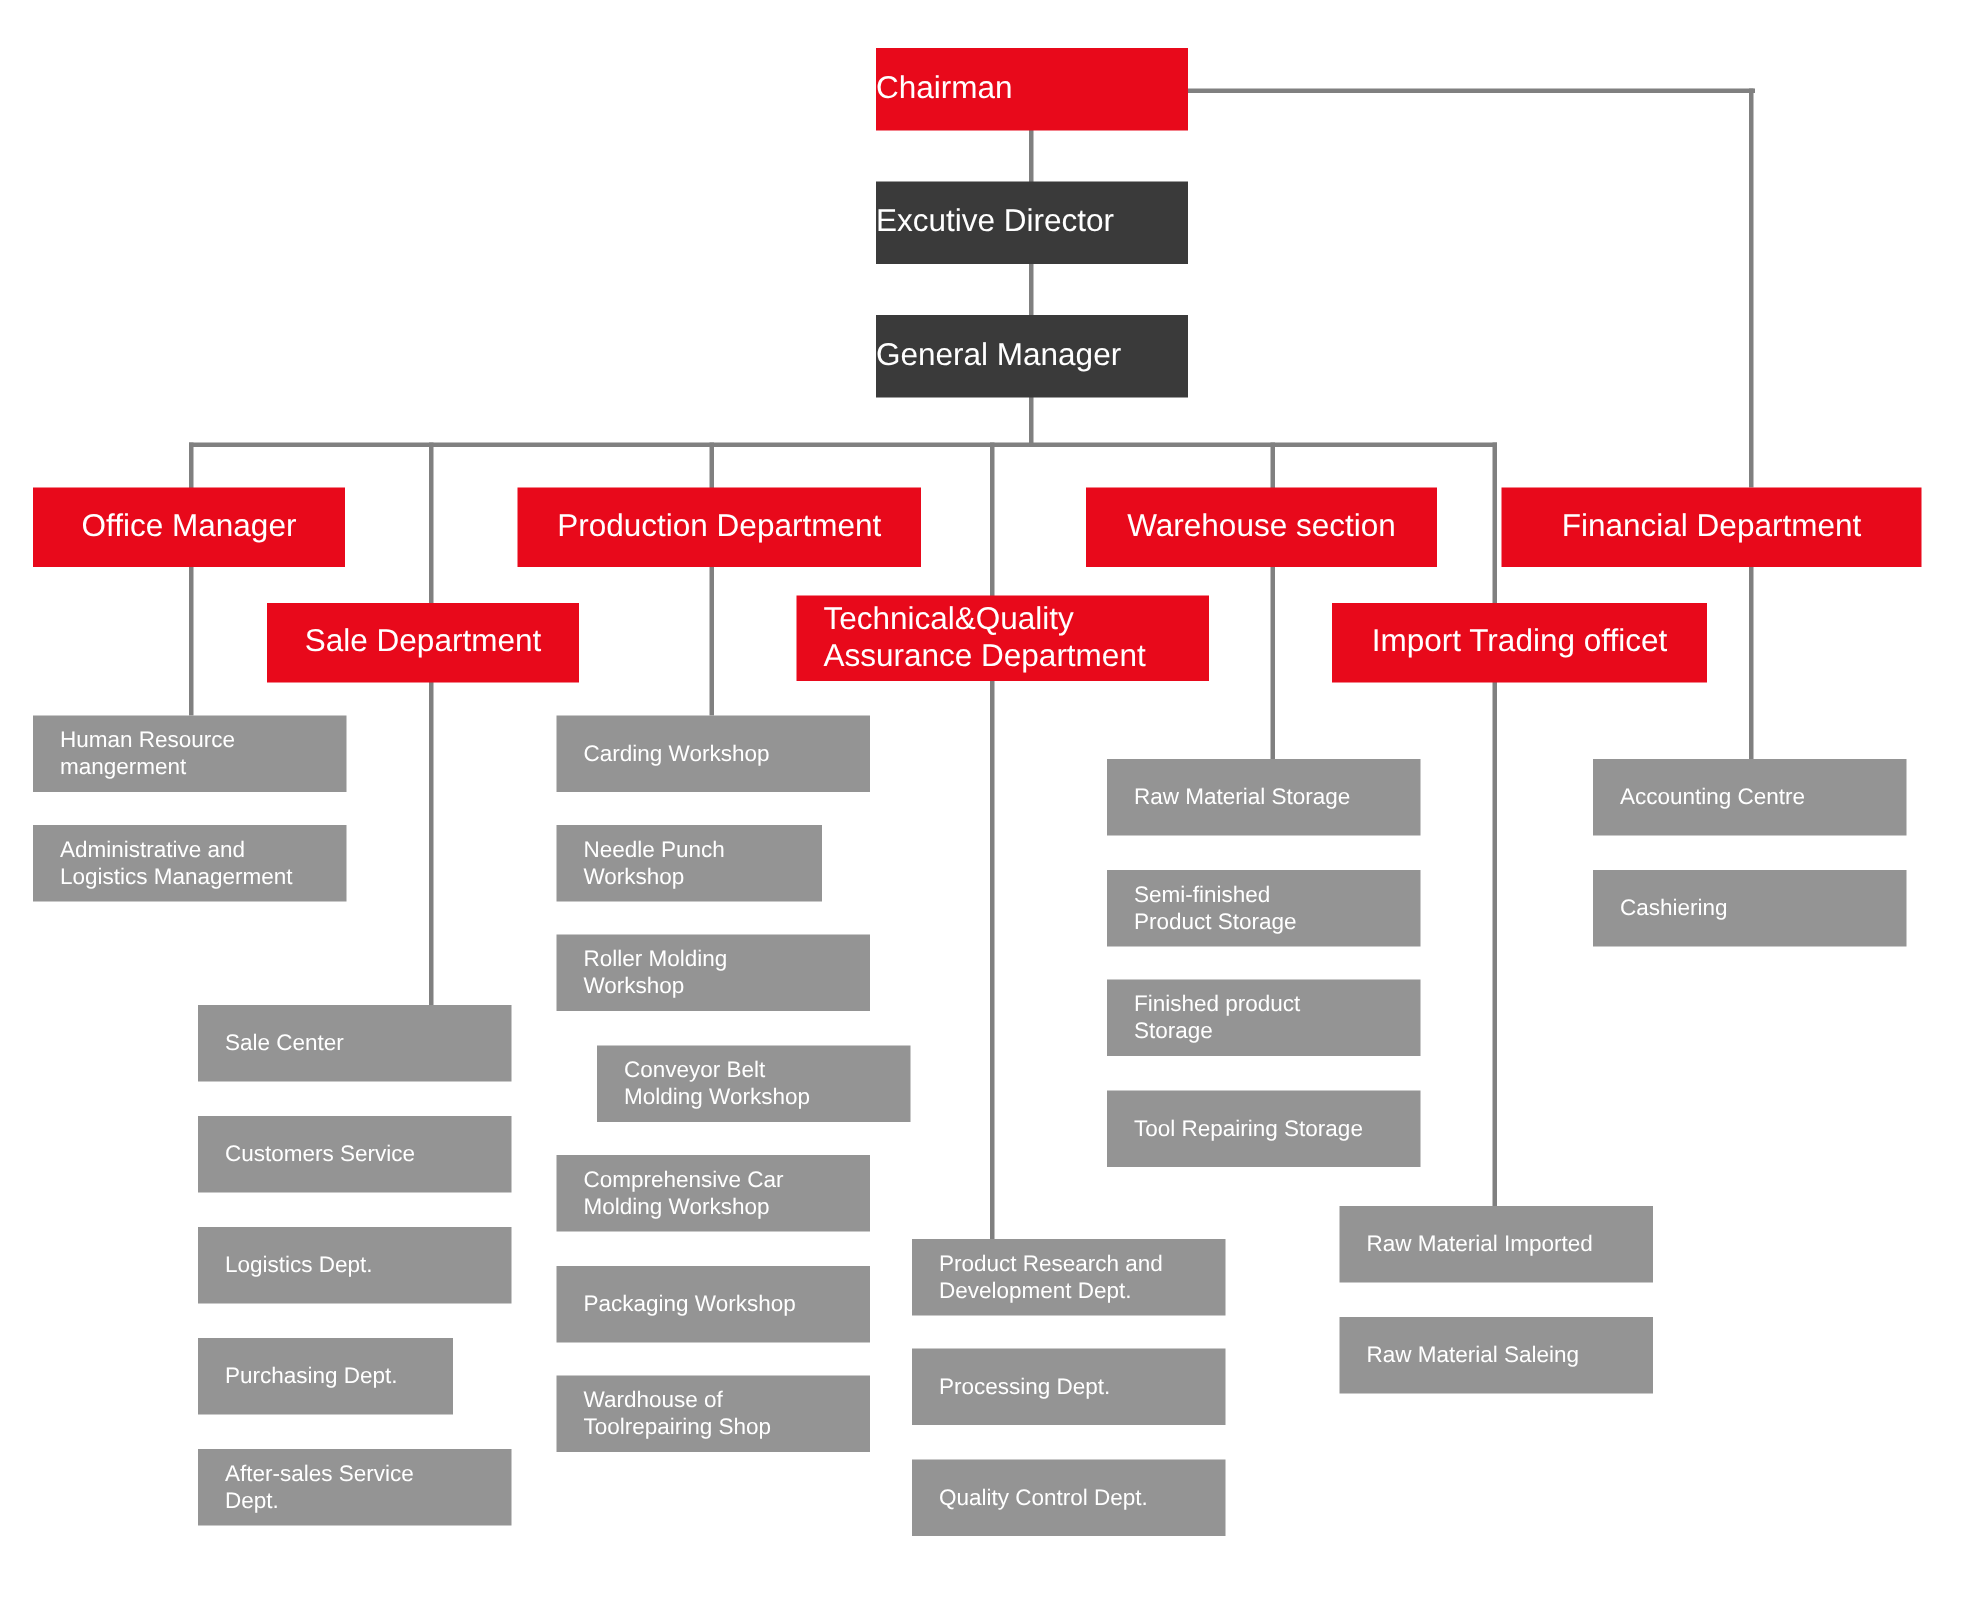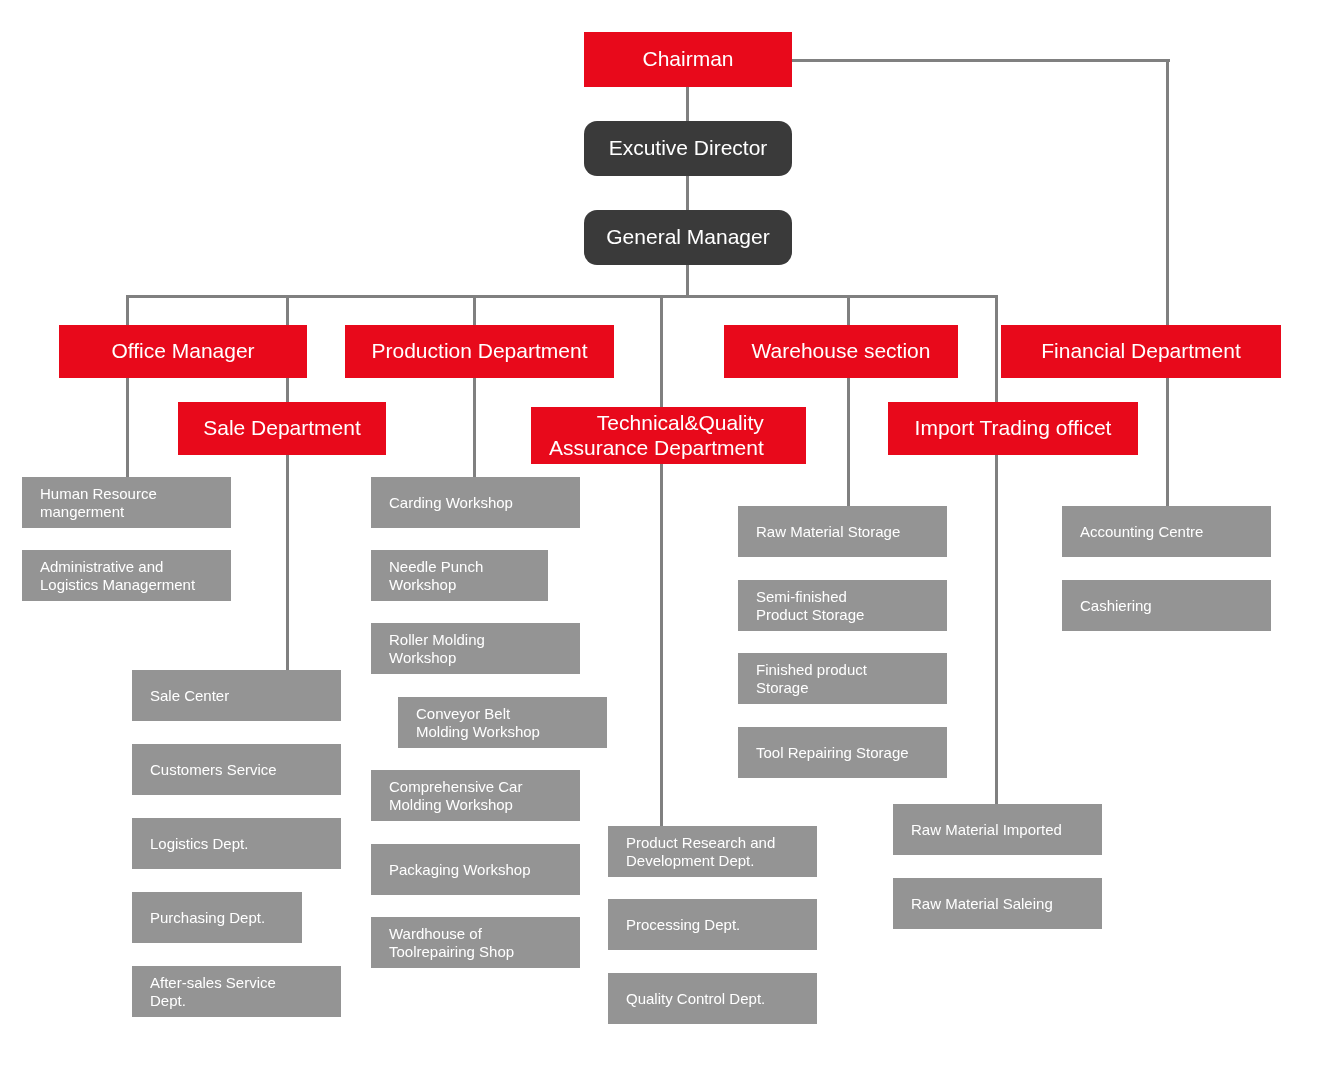--- a/index.html
+++ b/index.html
@@ -19,24 +19,24 @@
     position: absolute;
     box-sizing: border-box;
     display: flex;
     align-items: center;
     color: #ffffff;
     line-height: 1.18;
     white-space: pre-line;
     z-index: 3;
   }
   .node.red     { background: #e8091b; }
-  .node.dark    { background: #3a3a3a; border-radius: 13px; }
+  .node.dark    { background: #3a3a3a; }
   .node.gray    { background: #949494; }
 
-  .node.lvl1 { font-size: 21px; justify-content: center; text-align: center; }
+  .node.lvl1 { font-size: 21px; text-align: center; }
   .node.lvl2 { font-size: 21px; justify-content: center; text-align: center; }
   .node.lvl2-left { font-size: 21px; justify-content: flex-start; text-align: left; padding-left: 18px; }
   .node.leaf { font-size: 15px; justify-content: flex-start; text-align: left; padding-left: 18px; }
 
   .ln {
     position: absolute;
     background: #808080;
     z-index: 1;
   }
 </style>
@@ -75,33 +75,33 @@
   </div>
 
   <div class="node dark lvl1" style="left:584px; top:121px; width:208px; height:55px;">
     <span>Excutive Director</span>
   </div>
 
   <div class="node dark lvl1" style="left:584px; top:210px; width:208px; height:55px;">
     <span>General Manager</span>
   </div>
 
-  <div class="node red lvl2" style="left:22px; top:325px; width:248px; height:53px;margin-left:37px;">
+  <div class="node red lvl2" style="left:22px; top:325px; width:208px; height:53px;">
     <span>Office Manager</span>
   </div>
 
   <div class="node red lvl2" style="left:178px; top:402px; width:208px; height:53px;">
     <span>Sale Department</span>
   </div>
 
   <div class="node red lvl2" style="left:345px; top:325px; width:269px; height:53px;">
     <span>Production Department</span>
   </div>
 
-  <div class="node red lvl2-left" style="left:531px; top:407px; width:275px; height:57px;text-align:right;">
+  <div class="node red lvl2-left" style="left:531px; top:397px; width:275px; height:57px;">
     <span>Technical&amp;Quality
 Assurance Department</span>
   </div>
 
   <div class="node red lvl2" style="left:724px; top:325px; width:234px; height:53px;">
     <span>Warehouse section</span>
   </div>
 
   <div class="node red lvl2" style="left:888px; top:402px; width:250px; height:53px;">
     <span>Import Trading officet</span>

